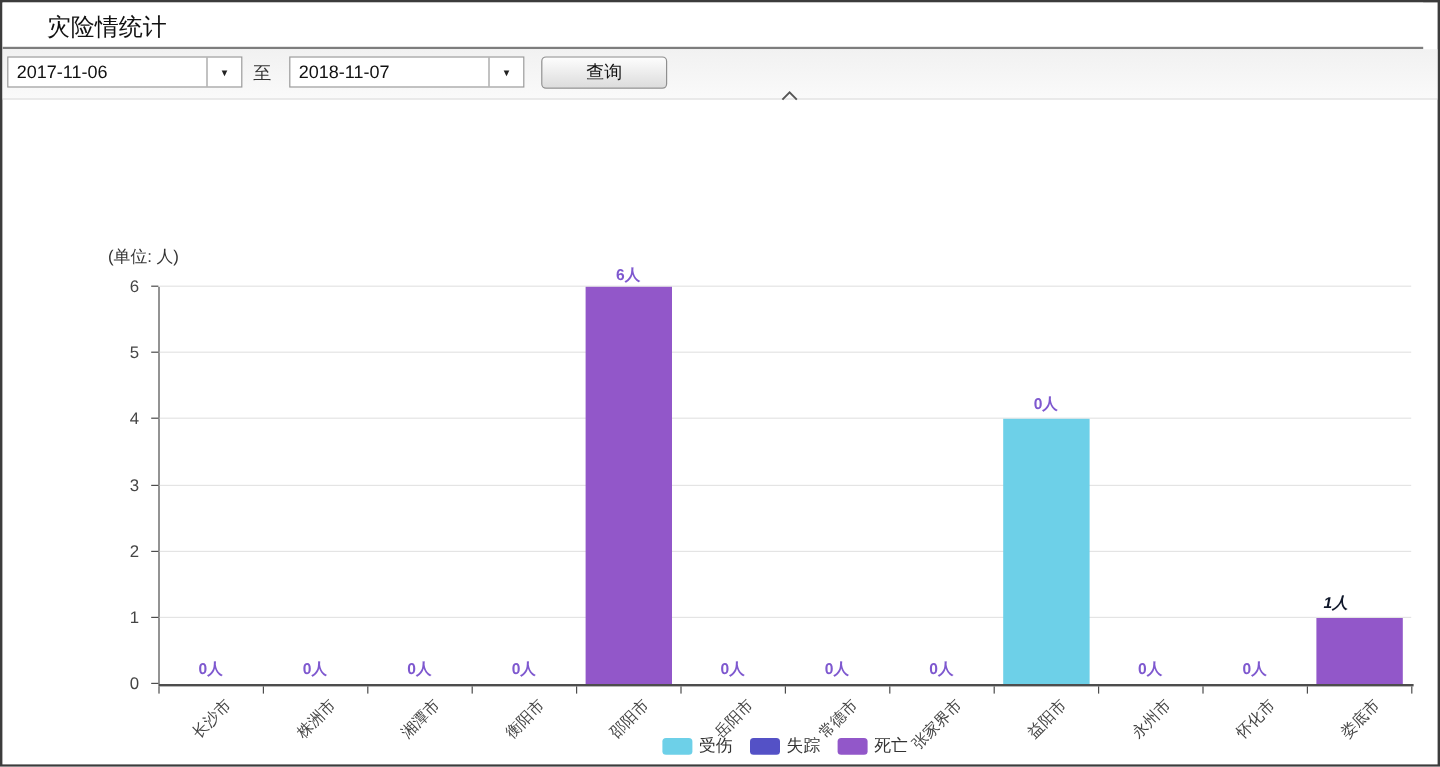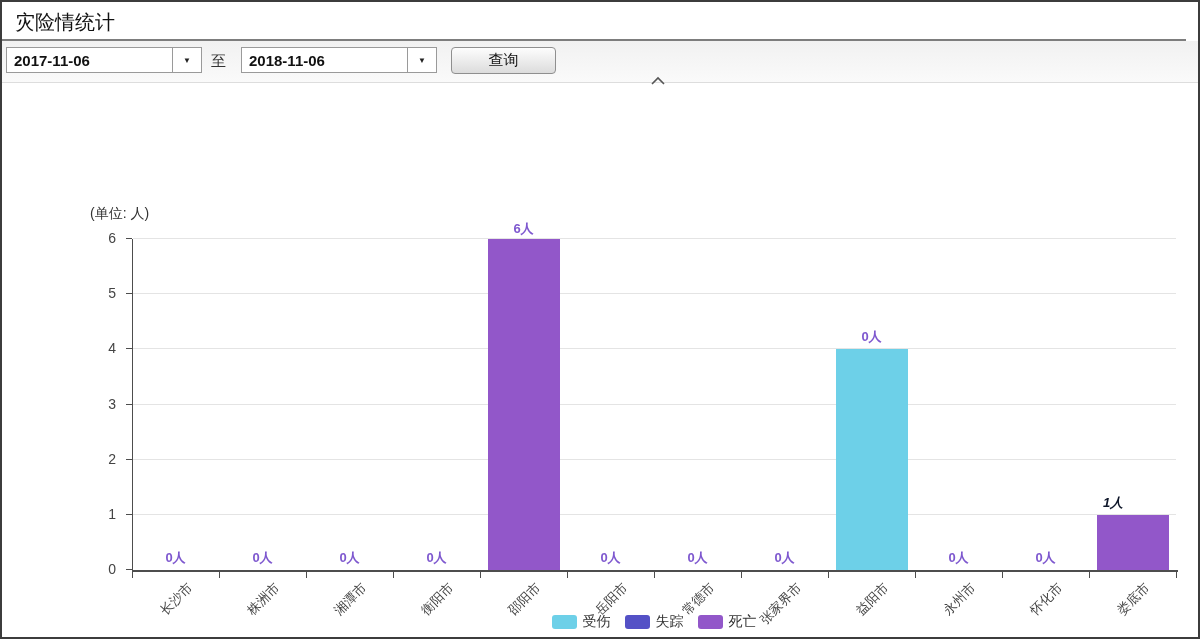--- a/index.html
+++ b/index.html
@@ -1,29 +1,29 @@
 <!DOCTYPE html>
 <html><head>
 <meta charset="utf-8">
 <style>
   html,body{margin:0;padding:0;background:#fff;}
   .page{position:relative;width:1200px;height:639px;box-sizing:border-box;
         border:2px solid #3c3c3c;background:#fff;overflow:hidden;
         font-family:"Liberation Sans","DejaVu Sans",sans-serif;}
   
   .hdr{position:absolute;left:0;top:0;right:12px;height:37px;background:#fff;
-       border-bottom:2px solid #7d7d7d;}
+       border-bottom:2px solid #7d7d7d;padding-left:24px;}
   .hdr h1{margin:0;padding:7px 0 0 13px;font-size:20px;font-weight:500;color:#111;}
   
   .toolbar{position:absolute;left:0;top:39px;right:0;height:41px;
            background:linear-gradient(180deg,#f1f1f1,#fafafa);
            border-bottom:1px solid #ddd;}
   .datebox{position:absolute;top:6px;height:26px;box-sizing:border-box;
            background:#fff;border:1px solid #9a9a9a;display:flex;align-items:center;cursor:pointer;}
-  .datebox .val{flex:1;padding-left:7px;font-size:15px;color:#111;font-weight:bold;}
+  .datebox .val{flex:1;padding-left:7px;font-size:15px;color:#111;}
   .datebox .arrow{width:28px;align-self:stretch;border-left:1px solid #9a9a9a;
            display:flex;align-items:center;justify-content:center;font-size:8px;color:#222;}
   .db1{left:4px;width:196px;} .db2{left:239px;width:196px;}
   .tolabel{position:absolute;left:209px;top:11px;font-size:15px;color:#333;}
   .qbtn{position:absolute;left:449px;top:6px;width:105px;height:27px;
         border:1px solid #8f8f8f;border-radius:4px;font-size:15px;color:#111;
         background:linear-gradient(180deg,#fdfdfd,#dcdcdc);cursor:pointer;
         font-family:inherit;}
   .collapse{position:absolute;left:648px;bottom:0px;width:16px;height:10px;cursor:pointer;}
   
@@ -60,21 +60,21 @@
     <h1>灾险情统计</h1>
   </div>
 
   <div class="toolbar">
     <div class="datebox db1">
       <span class="val">2017-11-06</span>
       <span class="arrow">▼</span>
     </div>
     <span class="tolabel">至</span>
     <div class="datebox db2">
-      <span class="val">2018-11-06</span>
+      <span class="val">2018-11-07</span>
       <span class="arrow">▼</span>
     </div>
     <button class="qbtn">查询</button>
     <div class="collapse">
       <svg width="16" height="10" viewBox="0 0 16 10">
           <polyline points="2,8 8,2 14,8" fill="none" stroke="#555" stroke-width="1.6"></polyline>
         </svg>
     </div>
   </div>
 

